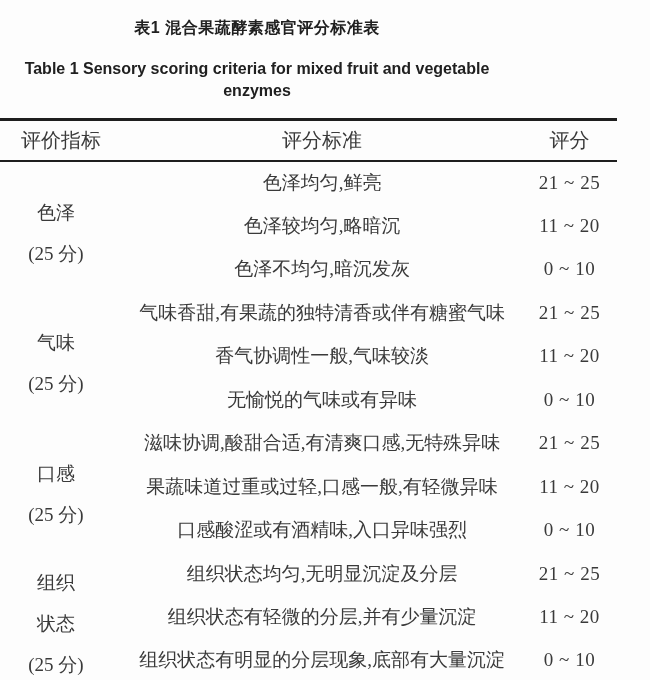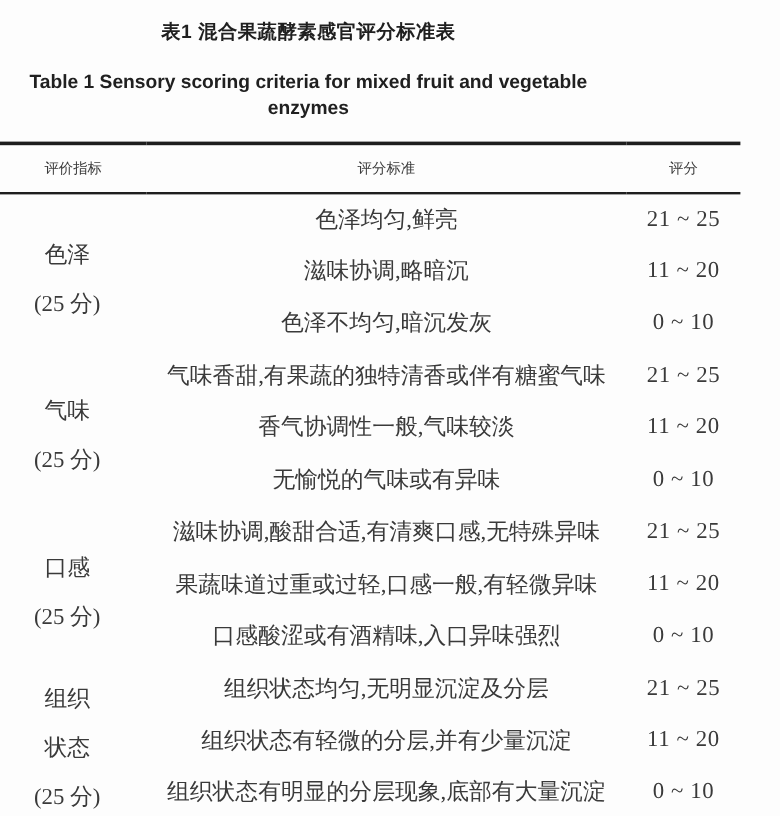--- a/index.html
+++ b/index.html
@@ -39,21 +39,21 @@
     border-collapse: collapse;
     table-layout: fixed;
     border-top: 3px solid #1e1e1e;
     border-bottom: 4px solid #1e1e1e;
   }
   col.c1 { width: 122px; }
   col.c2 { width: 400px; }
   col.c3 { width: 95px; }
   thead th {
     font-weight: normal;
-    font-size: 12px;
+    font-size: 20px;
     height: 41px;
     text-align: center;
     vertical-align: middle;
     border-bottom: 2px solid #1e1e1e;
     color: #3a3a3a;
   }
   tbody td {
     font-size: 19px;
     height: 43.5px;
     text-align: center;
@@ -97,21 +97,21 @@
 
       <tr>
         <td class="cat-cell" rowspan="3">
           <div class="cat-line">色泽</div>
           <div class="cat-line">(25 分)</div>
         </td>
         <td>色泽均匀,鲜亮</td>
         <td class="score-cell">21 ~ 25</td>
       </tr>
       <tr>
-        <td>滋味协调,略暗沉</td>
+        <td>色泽较均匀,略暗沉</td>
         <td class="score-cell">11 ~ 20</td>
       </tr>
       <tr>
         <td>色泽不均匀,暗沉发灰</td>
         <td class="score-cell">0 ~ 10</td>
       </tr>
 
       <tr>
         <td class="cat-cell" rowspan="3">
           <div class="cat-line">气味</div>

